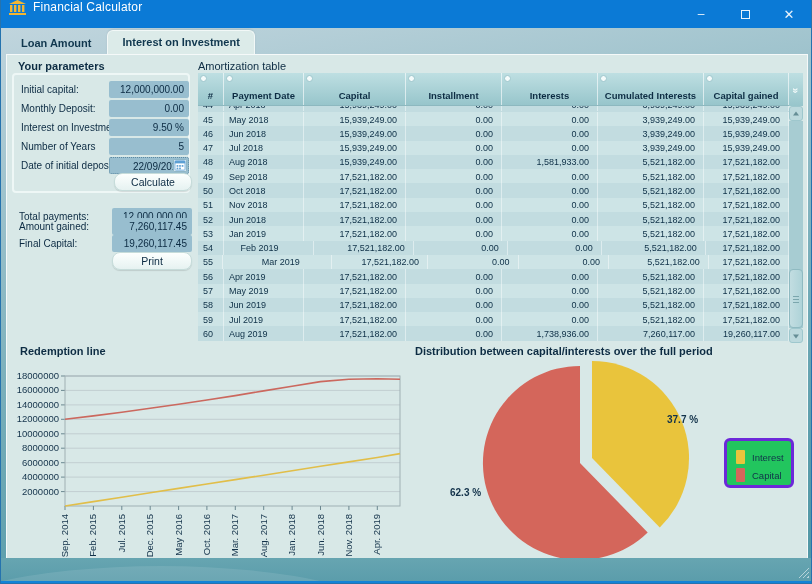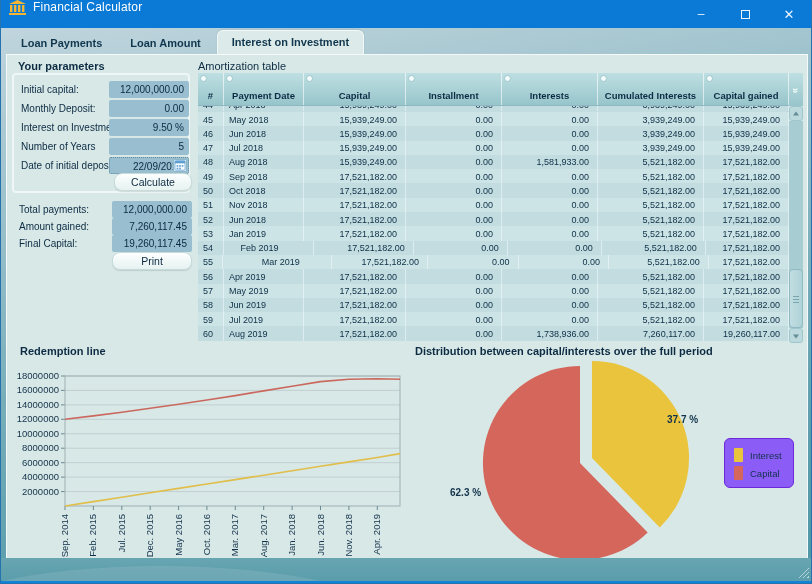--- a/index.html
+++ b/index.html
@@ -85,22 +85,22 @@
   .sb-track{ height:207px; background:#a7ccd2; position:relative; }
   .sb-thumb{ position:absolute; left:0; width:100%; top:148px; height:59px;
     background:linear-gradient(90deg,#c2dde1,#aed3d8); border:1px solid #8fbac1; border-radius:4px; }
   .sb-thumb i{ position:absolute; left:3px; right:3px; top:50%; height:1px; background:#7ba6ad;
     box-shadow:0 -3px 0 #7ba6ad, 0 3px 0 #7ba6ad; }
 
   
   .linechart-svg{ position:absolute; left:10px; top:307px; }
   .piechart-svg{ position:absolute; left:400px; top:296px; }
   .pie-callout{ position:absolute; font-size:10px; font-weight:700; color:#12324a; }
-  .legend{ position:absolute; left:717px; top:383px; width:70px; height:50px; background:#8b5cf6;
-    border:1px solid #6d28d9; border-radius:6px; padding:7px 0 0 9px; }
+  .legend{ position:absolute; left:717px; top:383px; width:70px; height:50px; background:#22c55e;
+    border:3px solid #6d28d9; border-radius:6px; padding:7px 0 0 9px; }
   .legend-item{ display:flex; align-items:center; gap:7px; height:18px; }
   .legend-swatch{ width:9px; height:14px; border-radius:1px; }
   .legend-label{ font-size:9.5px; color:#12324a; }
 
   
   .statusbar{ position:absolute; left:0; bottom:0; width:100%; height:25px;
     background:linear-gradient(#67a5b1,#5b9dab); border-bottom:2px solid #1283d8; overflow:hidden; }
   .statusbar::before{ content:""; position:absolute; left:-80px; top:8px; width:480px; height:60px;
     background:rgba(255,255,255,.10); border-radius:50% 50% 0 0 / 100% 100% 0 0; }
   .status-text{ position:absolute; left:8px; top:6px; font-size:10px; font-style:italic; color:#10303f; }
@@ -130,21 +130,20 @@
       <div class="win-btn">
           <span class="sq"></span>
         </div>
       <div class="win-btn close">
           <span>✕</span>
         </div>
     </div>
   </div>
 
   <div class="tabbar" id="tabbar">
-      <div class="tab">Loan Payments</div>
       <div class="tab">Loan Amount</div>
       <div class="tab active">Interest on Investment</div>
     </div>
 
   <div class="page">
 
     <div class="section-title" style="left:11px; top:5px;">Your parameters</div>
     <div class="groupbox" id="paramGroup">
         <div class="param-row" style="top: 6px;">
           <span class="lbl">Initial capital:</span>
@@ -175,21 +174,21 @@
                 <rect x="9" y="6" width="2" height="2"></rect>
                 <rect x="3" y="9" width="2" height="2"></rect>
                 <rect x="6" y="9" width="2" height="2"></rect>
               </g>
             </svg>
           </span>
         </div>
         <div class="btn" style="left: 100px; top: 98px; width: 78px; position: absolute;">Calculate</div>
       </div>
     <div id="paramResults">
-        <div class="param-row" style="left: 12px; top: 146px; position: absolute; width: 173px;">
+        <div class="param-row" style="left: 12px; top: 153px; position: absolute; width: 173px;">
           <span class="lbl">Total payments:</span>
           <div class="field">12,000,000.00</div>
         </div>
         <div class="param-row" style="left: 12px; top: 163px; position: absolute; width: 173px;">
           <span class="lbl">Amount gained:</span>
           <div class="field">7,260,117.45</div>
         </div>
         <div class="param-row" style="left: 12px; top: 180px; position: absolute; width: 173px;">
           <span class="lbl">Final Capital:</span>
           <div class="field">19,260,117.45</div>

